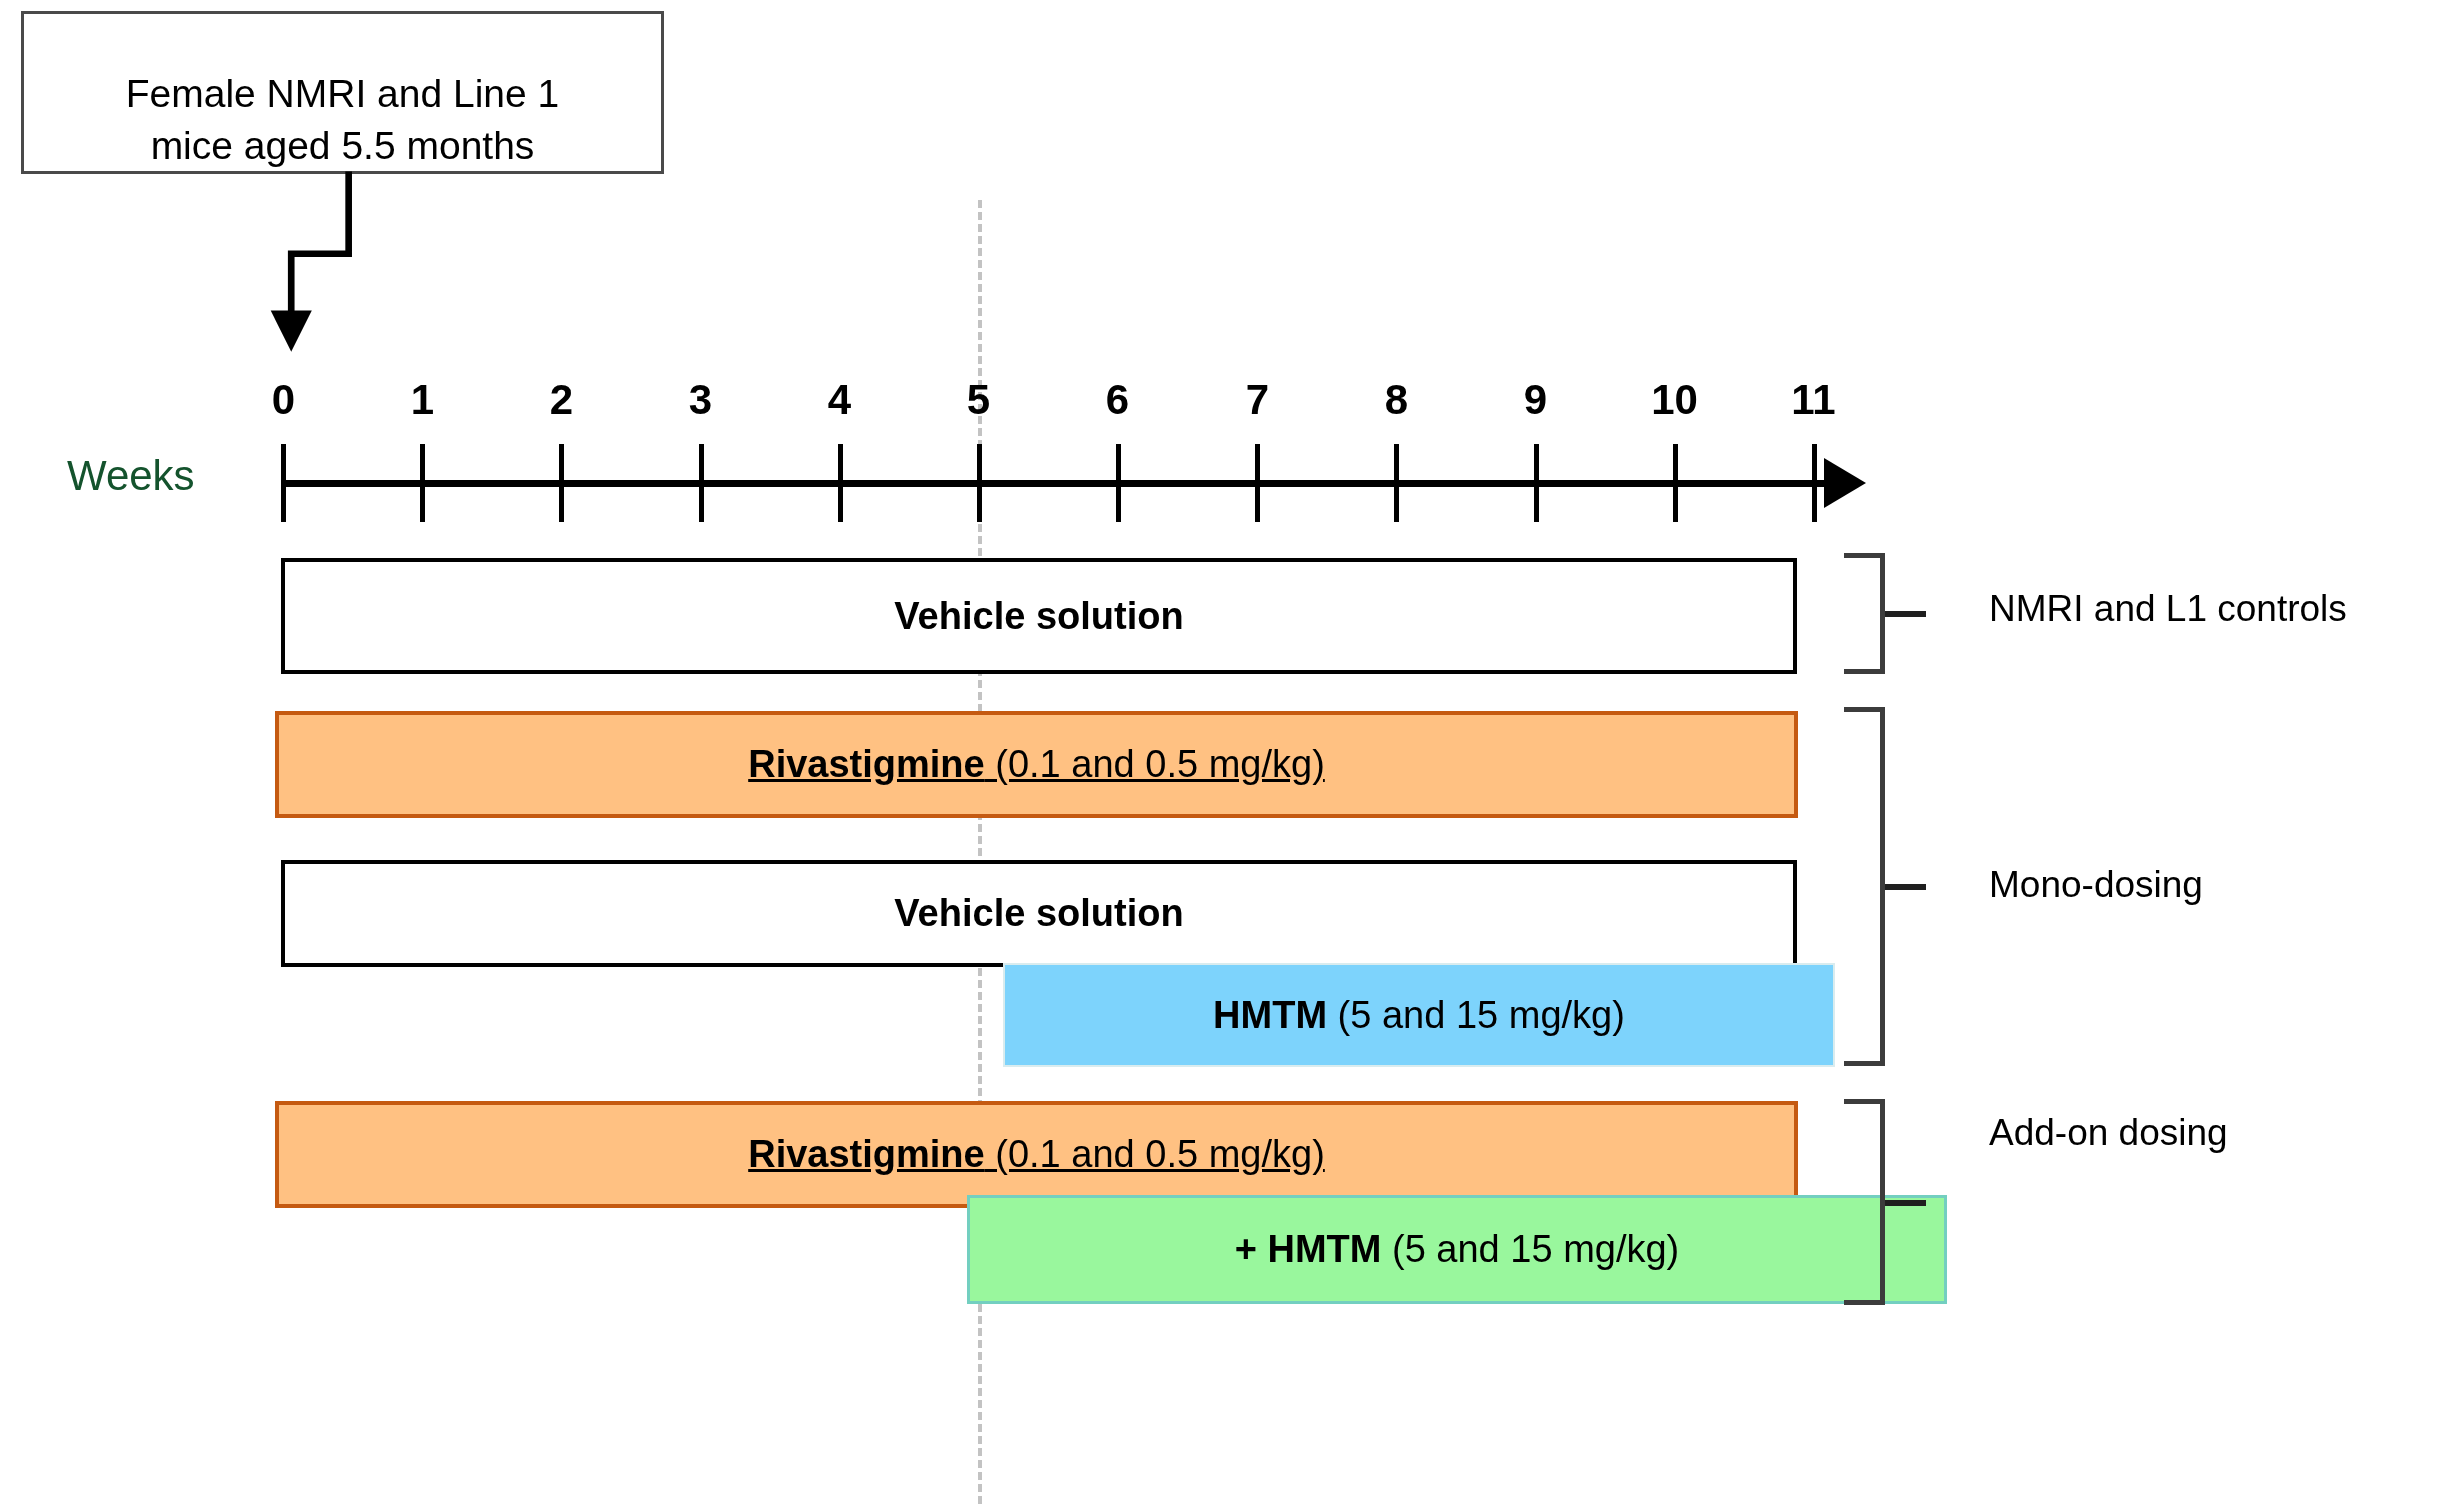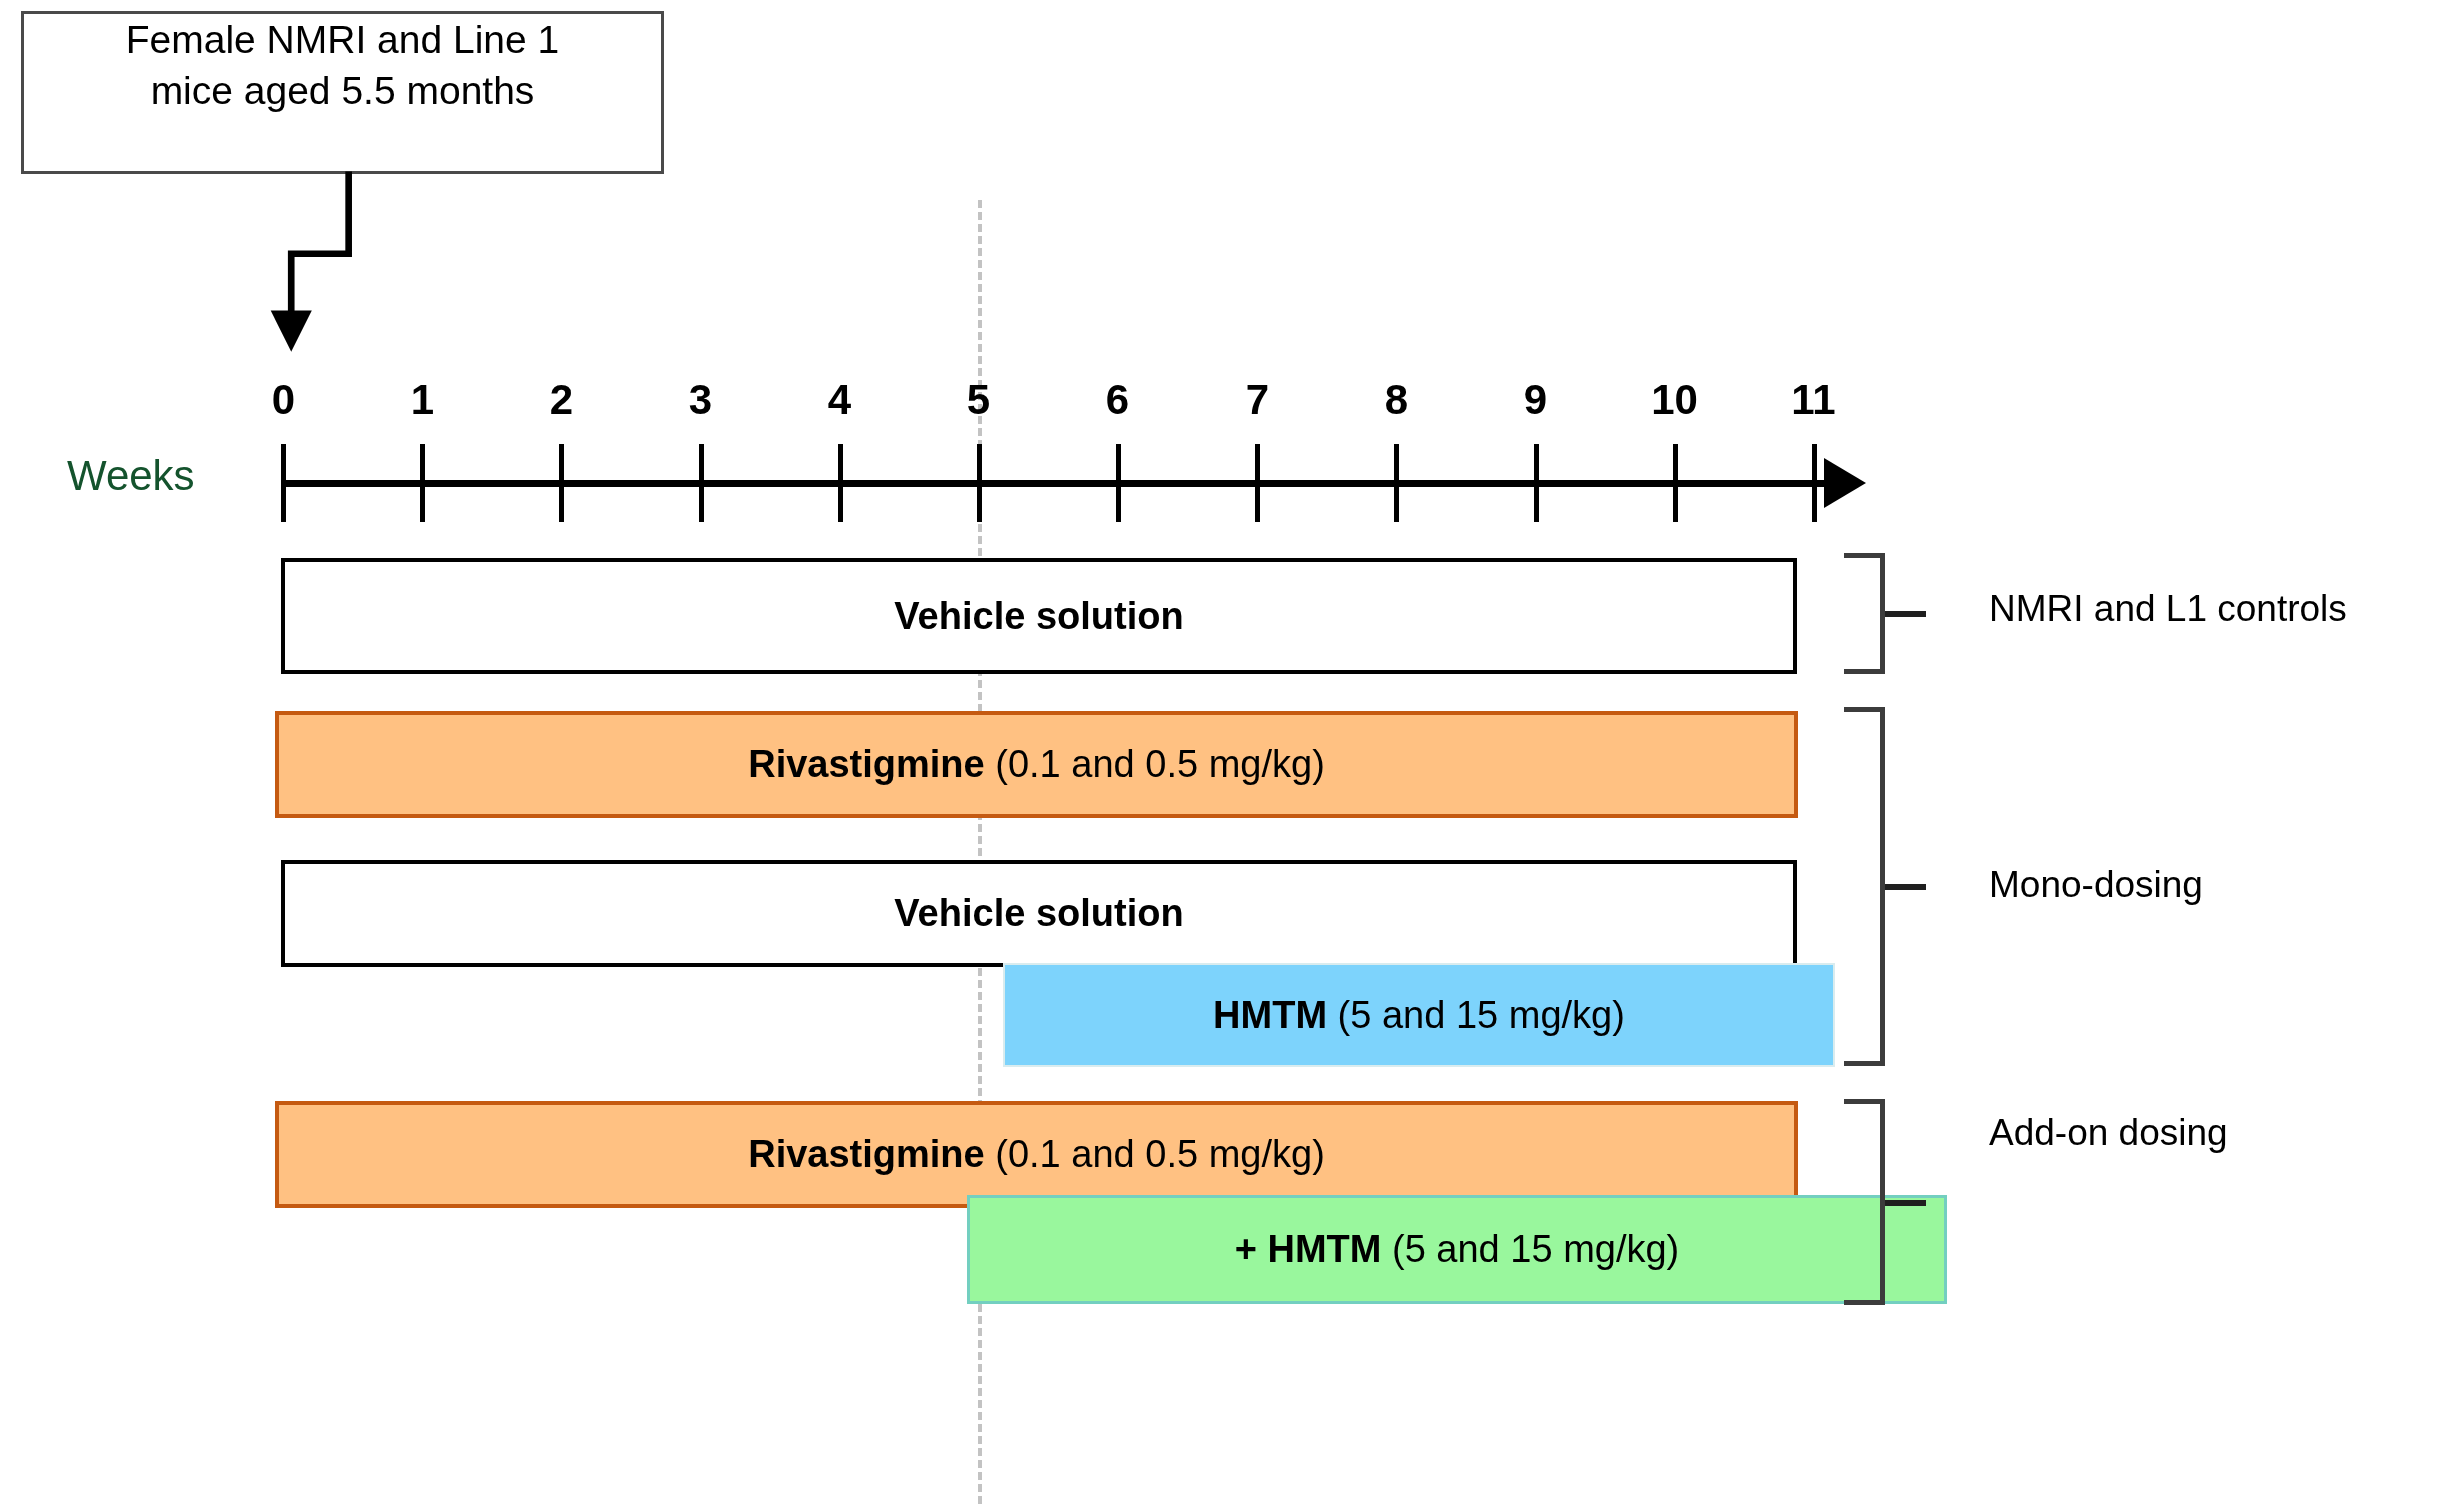--- a/index.html
+++ b/index.html
@@ -23,21 +23,21 @@
   .cohort-box {
     position: absolute;
     left: 21px;
     top: 11px;
     width: 643px;
     height: 163px;
     border: 3px solid #4a4a4a;
     background: #ffffff;
     box-sizing: border-box;
     display: flex;
-    align-items: flex-start;
+    align-items: flex-end;
     justify-content: center;
   }
   .cohort-text {
     font-size: 39px;
     line-height: 1.32;
     text-align: center;
     padding: 0 28px;
     color: #000000;
   }
 
@@ -113,20 +113,21 @@
   }
   .bar-text b { font-weight: bold; }
 
   .bar-vehicle {
     background: #ffffff;
     border: 4.2px solid #000000;
   }
   .bar-orange {
     background: #ffc182;
     border: 4.9px solid #c55a11;
+    text-decoration: underline;
   }
   .bar-blue {
     background: #7dd3fc;
     border: 2.4px solid #d9ecef;
     margin-left: 36px;
   }
   .bar-green {
     background: #99f79d;
     border: 3px solid #73cfc0;
   }

